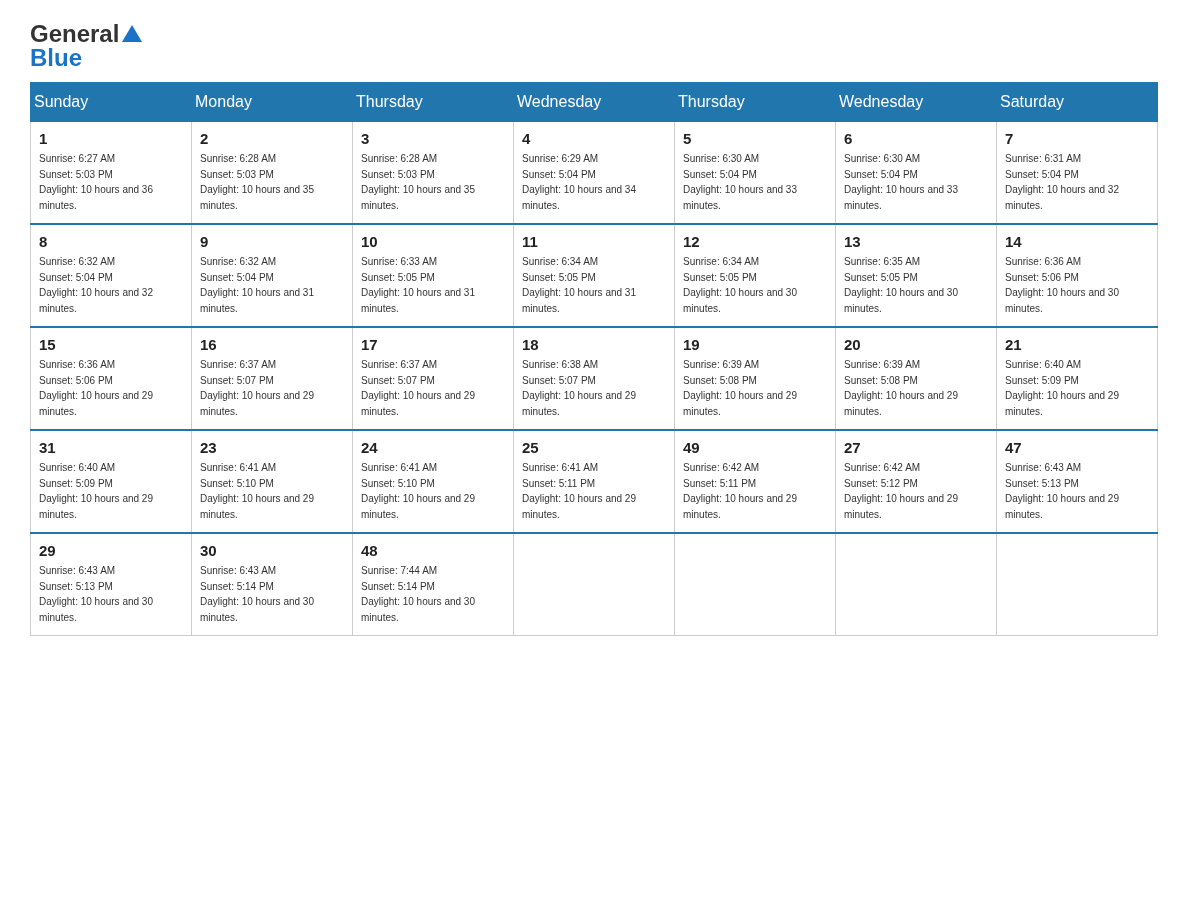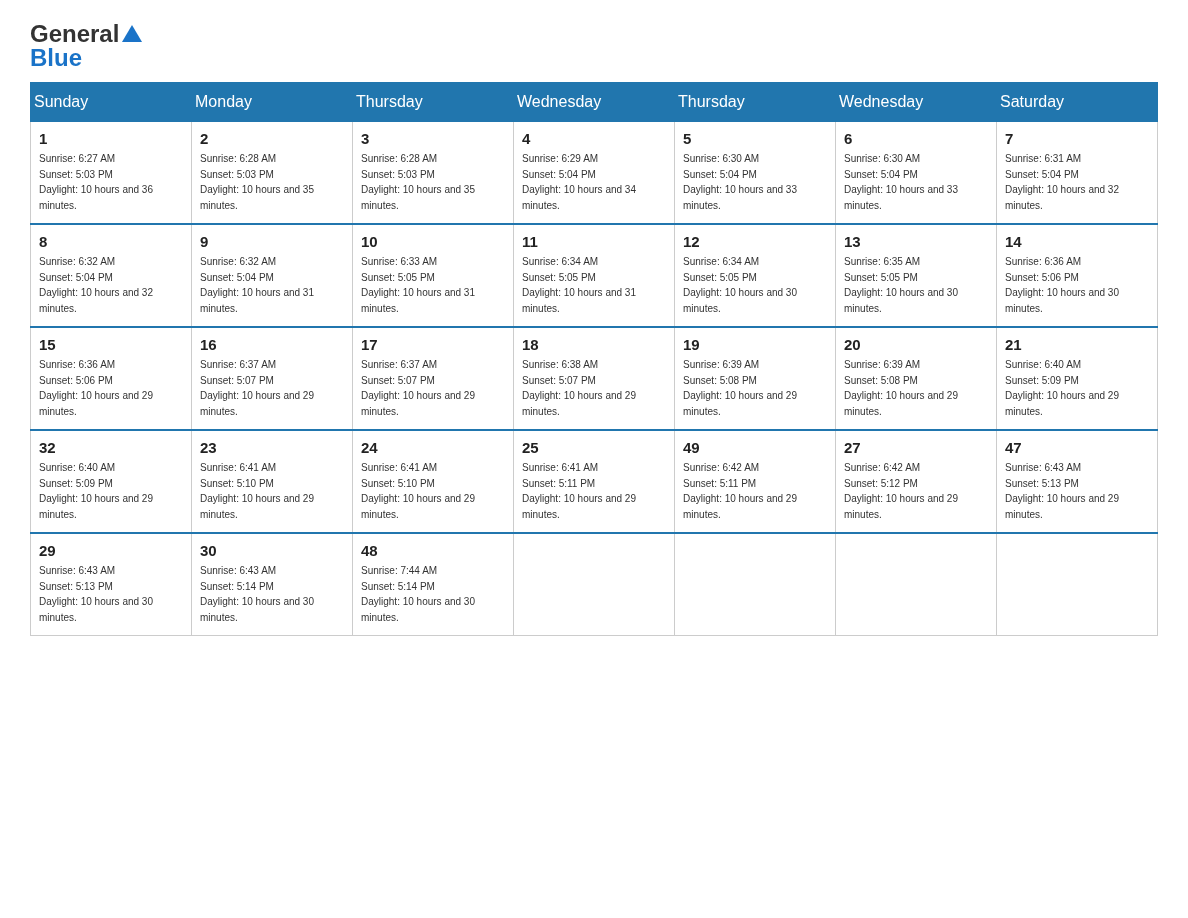--- a/index.html
+++ b/index.html
@@ -286,21 +286,21 @@
         <span class="day-num">21</span>
         <div class="day-info">
           <span>Sunrise: 6:40 AM</span><br>
           <span>Sunset: 5:09 PM</span><br>
           <span>Daylight: 10 hours and 29 minutes.</span>
         </div>
       </td>
       </tr>
       <tr class="row-divider">
         <td>
-        <span class="day-num">32</span>
+        <span class="day-num">31</span>
         <div class="day-info">
           <span>Sunrise: 6:40 AM</span><br>
           <span>Sunset: 5:09 PM</span><br>
           <span>Daylight: 10 hours and 29 minutes.</span>
         </div>
       </td>
         <td>
         <span class="day-num">23</span>
         <div class="day-info">
           <span>Sunrise: 6:41 AM</span><br>

